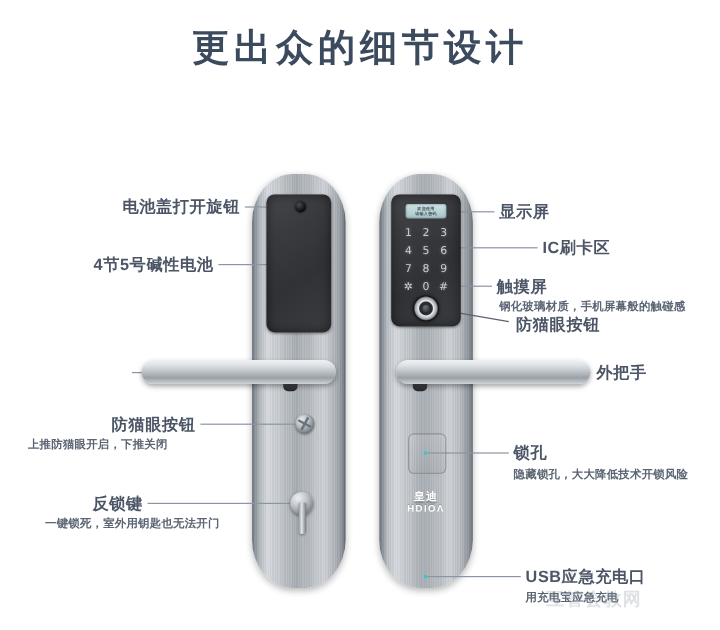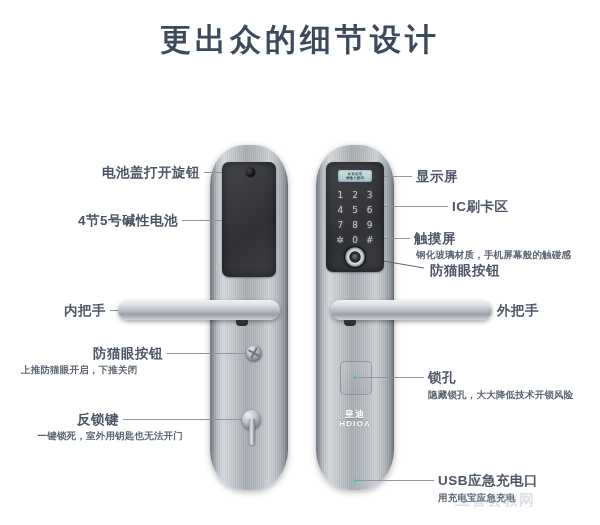--- a/index.html
+++ b/index.html
@@ -237,24 +237,23 @@
   <div class="line" style="left:356px;top:377px;width:68px;"></div>
   <div class="dot" style="left:353px;top:376px;"></div>
 
   <div class="line" style="left:356px;top:480px;width:78px;"></div>
   <div class="dot" style="left:353px;top:479px;"></div>
 
   <div class="lbl r" style="left:0px;top:164px;width:200px;">电池盖打开旋钮</div>
 
   <div class="lbl r" style="left:0px;top:212px;width:178px;">4节5号碱性电池</div>
 
-  <div class="lbl r" style="left:0px;top:302px;width:106px;">内把手</div>
 
   <div class="lbl r" style="left:0px;top:345px;width:163px;">防猫眼按钮</div>
-  <div class="sublbl r" style="left:0px;top:364px;width:163px;text-align:left;padding-left:21px;">上推防猫眼开启，下推关闭</div>
+  <div class="sublbl r" style="left:0px;top:364px;width:163px;text-align:center;">上推防猫眼开启，下推关闭</div>
 
   <div class="lbl r" style="left:0px;top:411px;width:119px;">反锁键</div>
   <div class="sublbl r" style="left:0px;top:430px;width:183px;text-align:right;">一键锁死，室外用钥匙也无法开门</div>
 
   <div class="lbl" style="left:416px;top:168px;">显示屏</div>
 
   <div class="lbl" style="left:452px;top:198px;">IC刷卡区</div>
 
   <div class="lbl" style="left:414px;top:230px;">触摸屏</div>
   <div class="sublbl" style="left:416px;top:249px;">钢化玻璃材质，手机屏幕般的触碰感</div>

